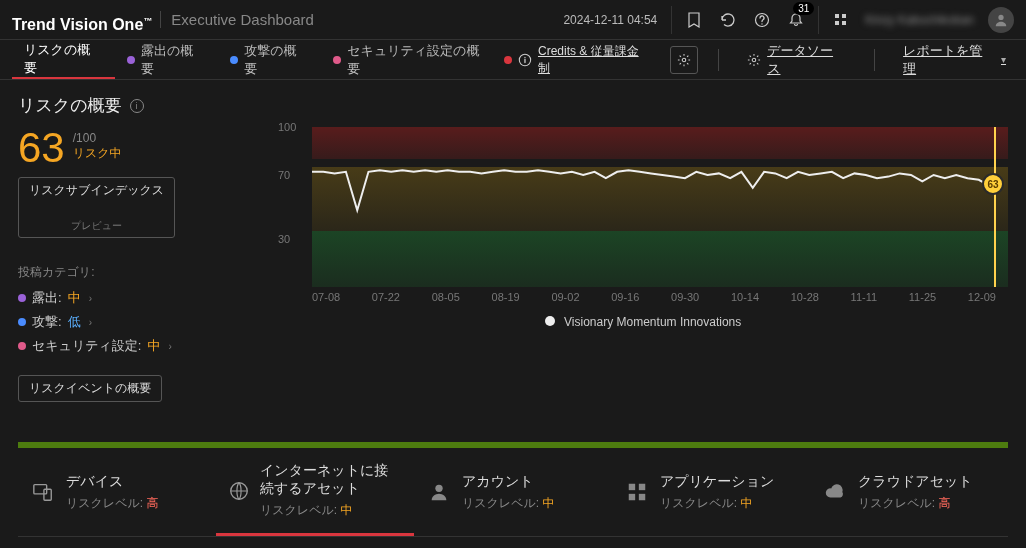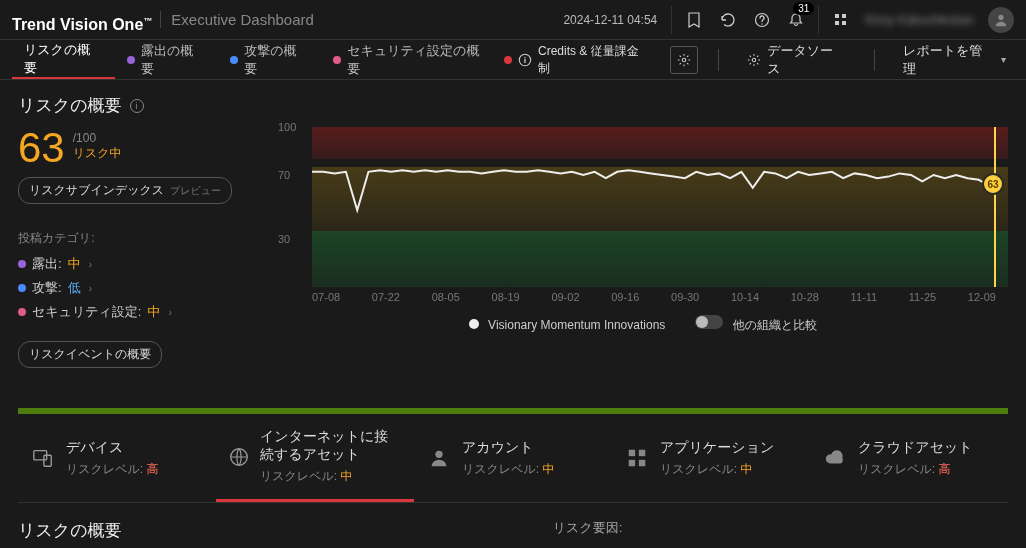--- a/index.html
+++ b/index.html
@@ -29,38 +29,38 @@
   .icon-btn { width: 32px; height: 32px; display: flex; align-items: center; justify-content: center; color: #ccc; cursor: pointer; position: relative; }
   .icon-btn svg { width: 16px; height: 16px; fill: currentColor; }
   .badge { position: absolute; top: -2px; right: -2px; background: #000000; color: #fff; font-size: 10px; border-radius: 8px; padding: 1px 5px; }
   .user-label { color: #888; font-size: 12px; padding: 0 6px; filter: blur(3px); }
   .avatar { width: 26px; height: 26px; border-radius: 50%; background: #444; display: flex; align-items: center; justify-content: center; margin-left: 6px; }
 
   .tabbar { display: flex; align-items: center; height: 40px; padding: 0 12px; border-bottom: 1px solid #333; }
   .tab { display: flex; align-items: center; gap: 6px; padding: 0 12px; height: 100%; color: #bbb; cursor: pointer; font-size: 13px; }
   .tab.active { color: #fff; border-bottom: 2px solid #d9363e; }
   .dot { width: 8px; height: 8px; border-radius: 50%; display: inline-block; }
-  .tabbar-right { margin-left: auto; display: flex; align-items: center; gap: 20px; }
+  .tabbar-right { margin-left: auto; display: flex; align-items: center; gap: 20px; text-decoration: underline; }
   .credits { color: #ddd; font-size: 12px; display: flex; align-items: center; gap: 6px; }
   .credits .cdot { width: 8px; height: 8px; border-radius: 50%; background: #d9363e; }
   .gear-btn { width: 28px; height: 28px; border: 1px solid #555; border-radius: 3px; display: flex; align-items: center; justify-content: center; cursor: pointer; }
   .pill-btn { display: flex; align-items: center; gap: 6px; color: #ddd; cursor: pointer; padding: 4px 8px; }
   .right-sep { width: 1px; height: 22px; background: #444; }
 
   .content { padding: 14px 18px 0 18px; }
   .section-title { display: flex; align-items: center; gap: 8px; font-size: 17px; color: #eee; margin-bottom: 10px; }
   .info-circle { width: 14px; height: 14px; border: 1px solid #888; border-radius: 50%; display: flex; align-items: center; justify-content: center; font-size: 9px; color: #888; }
 
   .upper { display: flex; gap: 20px; }
   .left-col { width: 240px; }
   .score-row { display: flex; align-items: flex-start; gap: 8px; }
   .score { font-size: 42px; color: #f5a623; font-weight: 400; line-height: 1; }
   .score-meta { font-size: 12px; color: #888; padding-top: 4px; }
   .score-meta .level { color: #f5a623; }
-  .outline-btn { border: 1px solid #555; border-radius: 12px; padding: 4px 10px; color: #ddd; font-size: 12px; display: inline-flex; align-items: center; gap: 6px; cursor: pointer; margin-top: 8px; }
+  .outline-btn { border: 1px solid #555; border-radius: 3px; padding: 4px 10px; color: #ddd; font-size: 12px; display: inline-flex; align-items: center; gap: 20px; cursor: pointer; margin-top: 8px; flex-direction: column; }
   .preview-label { font-size: 10px; color: #777; }
   .cat-label { font-size: 12px; color: #888; margin-top: 26px; margin-bottom: 8px; }
   .cat-row { display: flex; align-items: center; gap: 6px; font-size: 13px; color: #ccc; margin-bottom: 6px; }
   .cat-row .val-mid { color: #f5a623; }
   .cat-row .val-low { color: #5bb0ff; }
   .chev { color: #777; font-size: 10px; margin-left: 2px; }
 
   .chart-col { flex: 1; position: relative; }
   .y-axis { position: absolute; left: 0; top: 0; height: 160px; width: 32px; }
   .y-tick { position: absolute; left: 0; font-size: 11px; color: #777; transform: translateY(-50%); }
@@ -279,24 +279,20 @@
           <span>10-28</span>
           <span>11-11</span>
           <span>11-25</span>
           <span>12-09</span>
         </div>
       <div class="chart-legend">
         <span>
           <span class="legend-dot"></span>
           <span>Visionary Momentum Innovations</span>
         </span>
-        <span>
-          <span class="toggle"></span>
-          <span>他の組織と比較</span>
-        </span>
       </div>
     </div>
   </div>
 
   <div class="asset-bar">
     <div class="asset">
       <div class="asset-icon">
         <svg viewBox="0 0 24 24">
             <rect x="2" y="4" width="14" height="10" rx="1" fill="none" stroke="#999" stroke-width="1.5"></rect>
             <rect x="13" y="9" width="8" height="12" rx="1" fill="none" stroke="#999" stroke-width="1.5"></rect>

